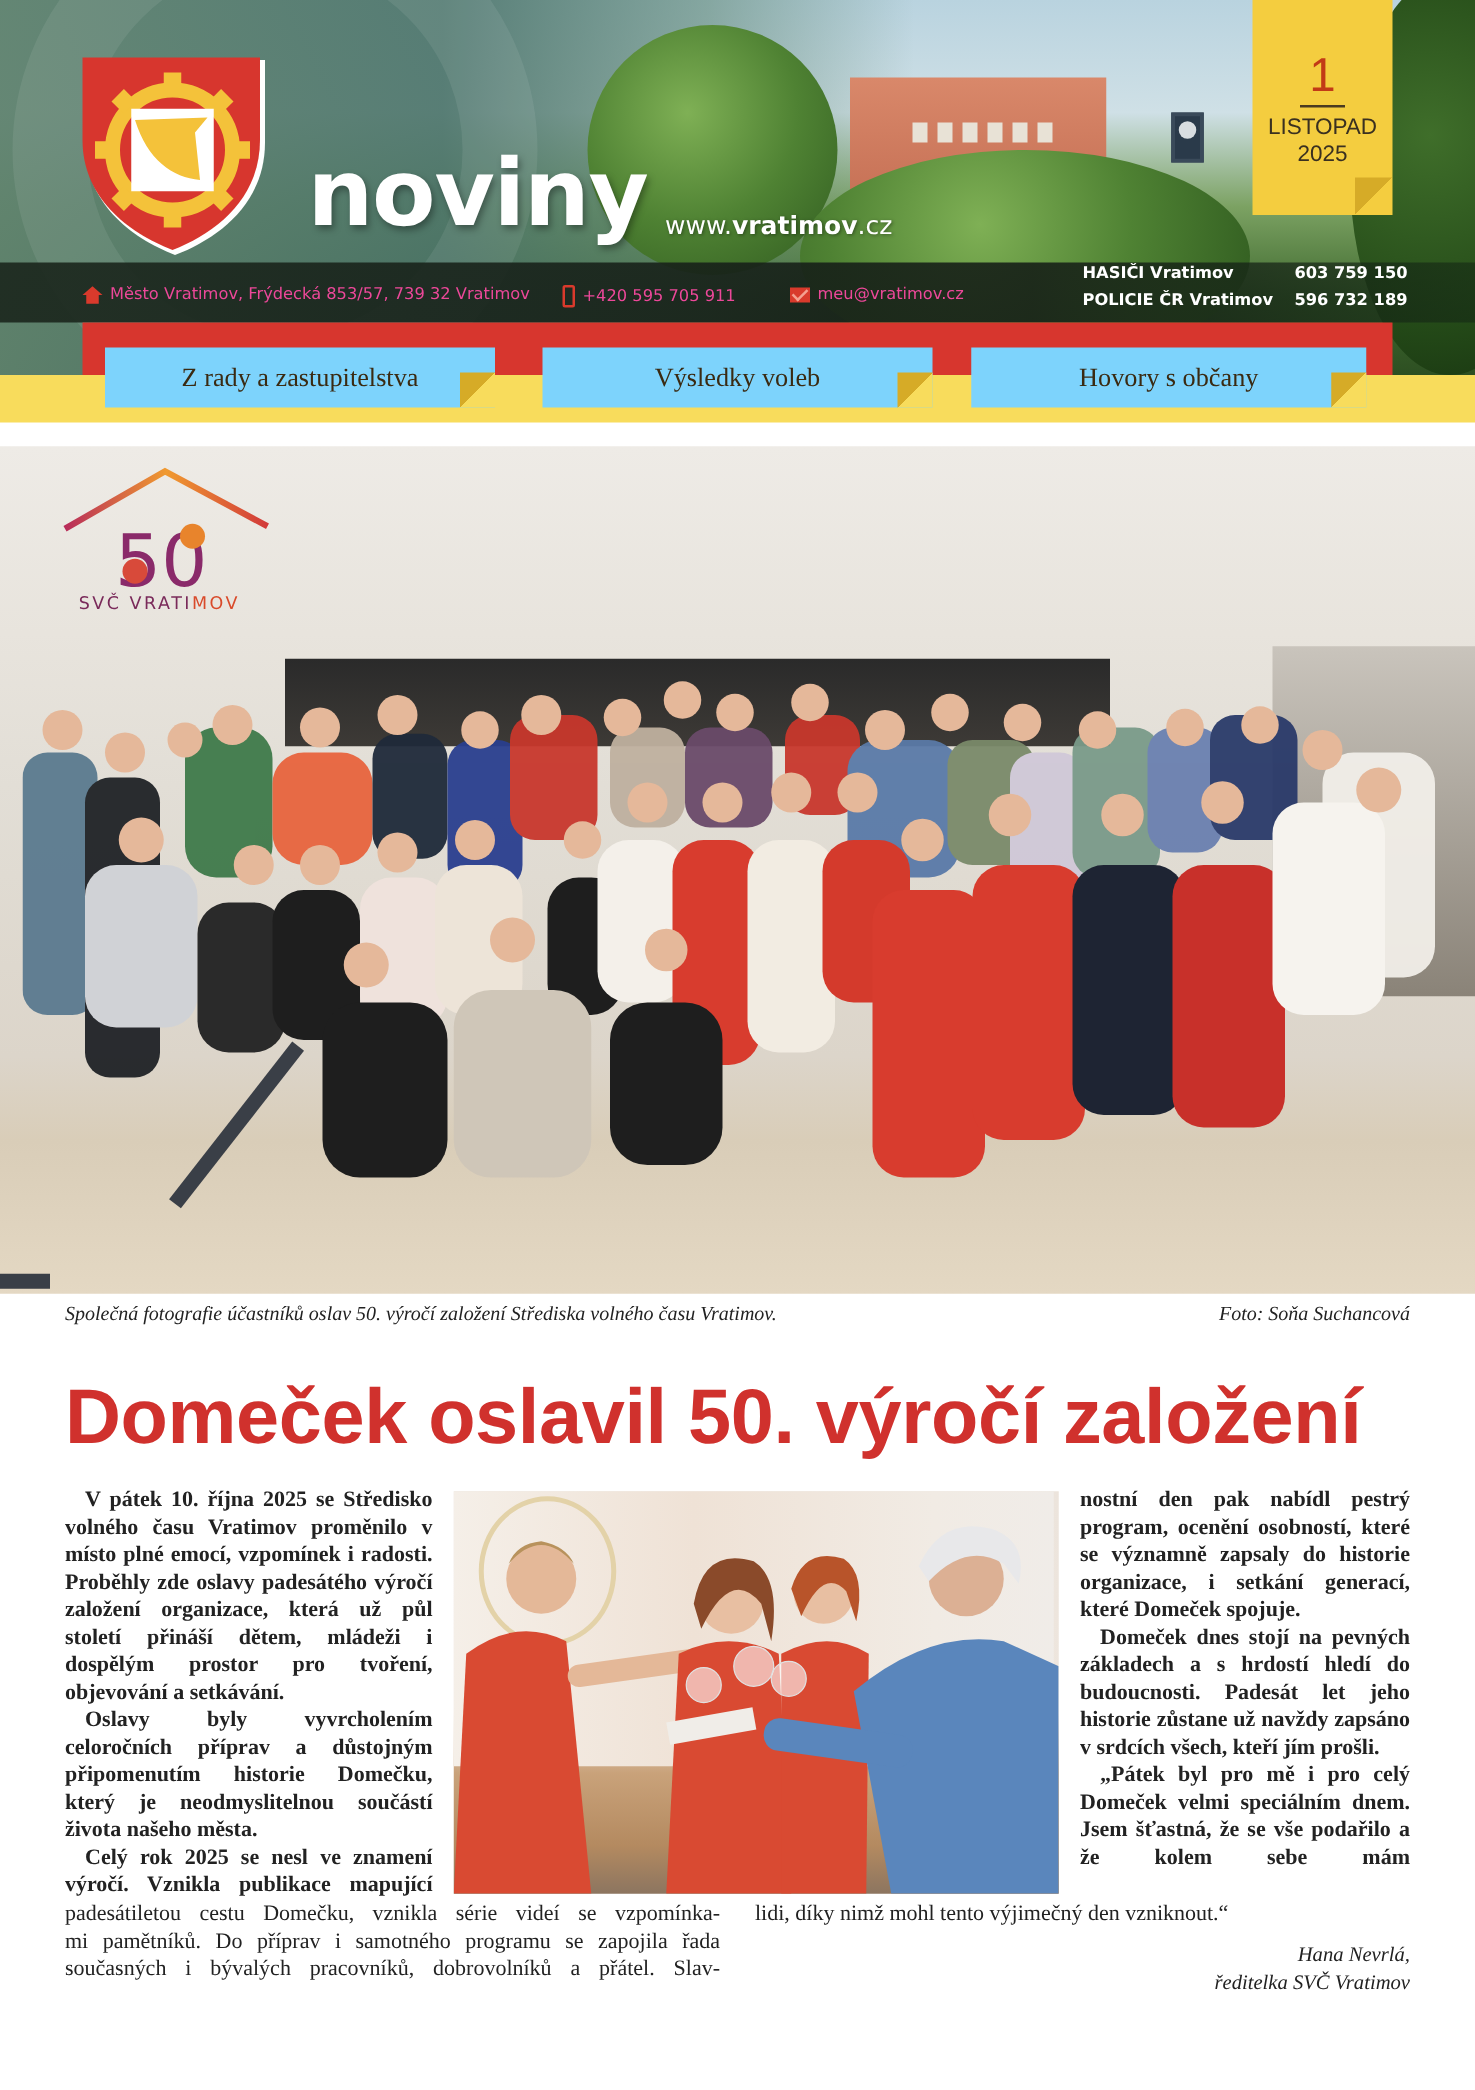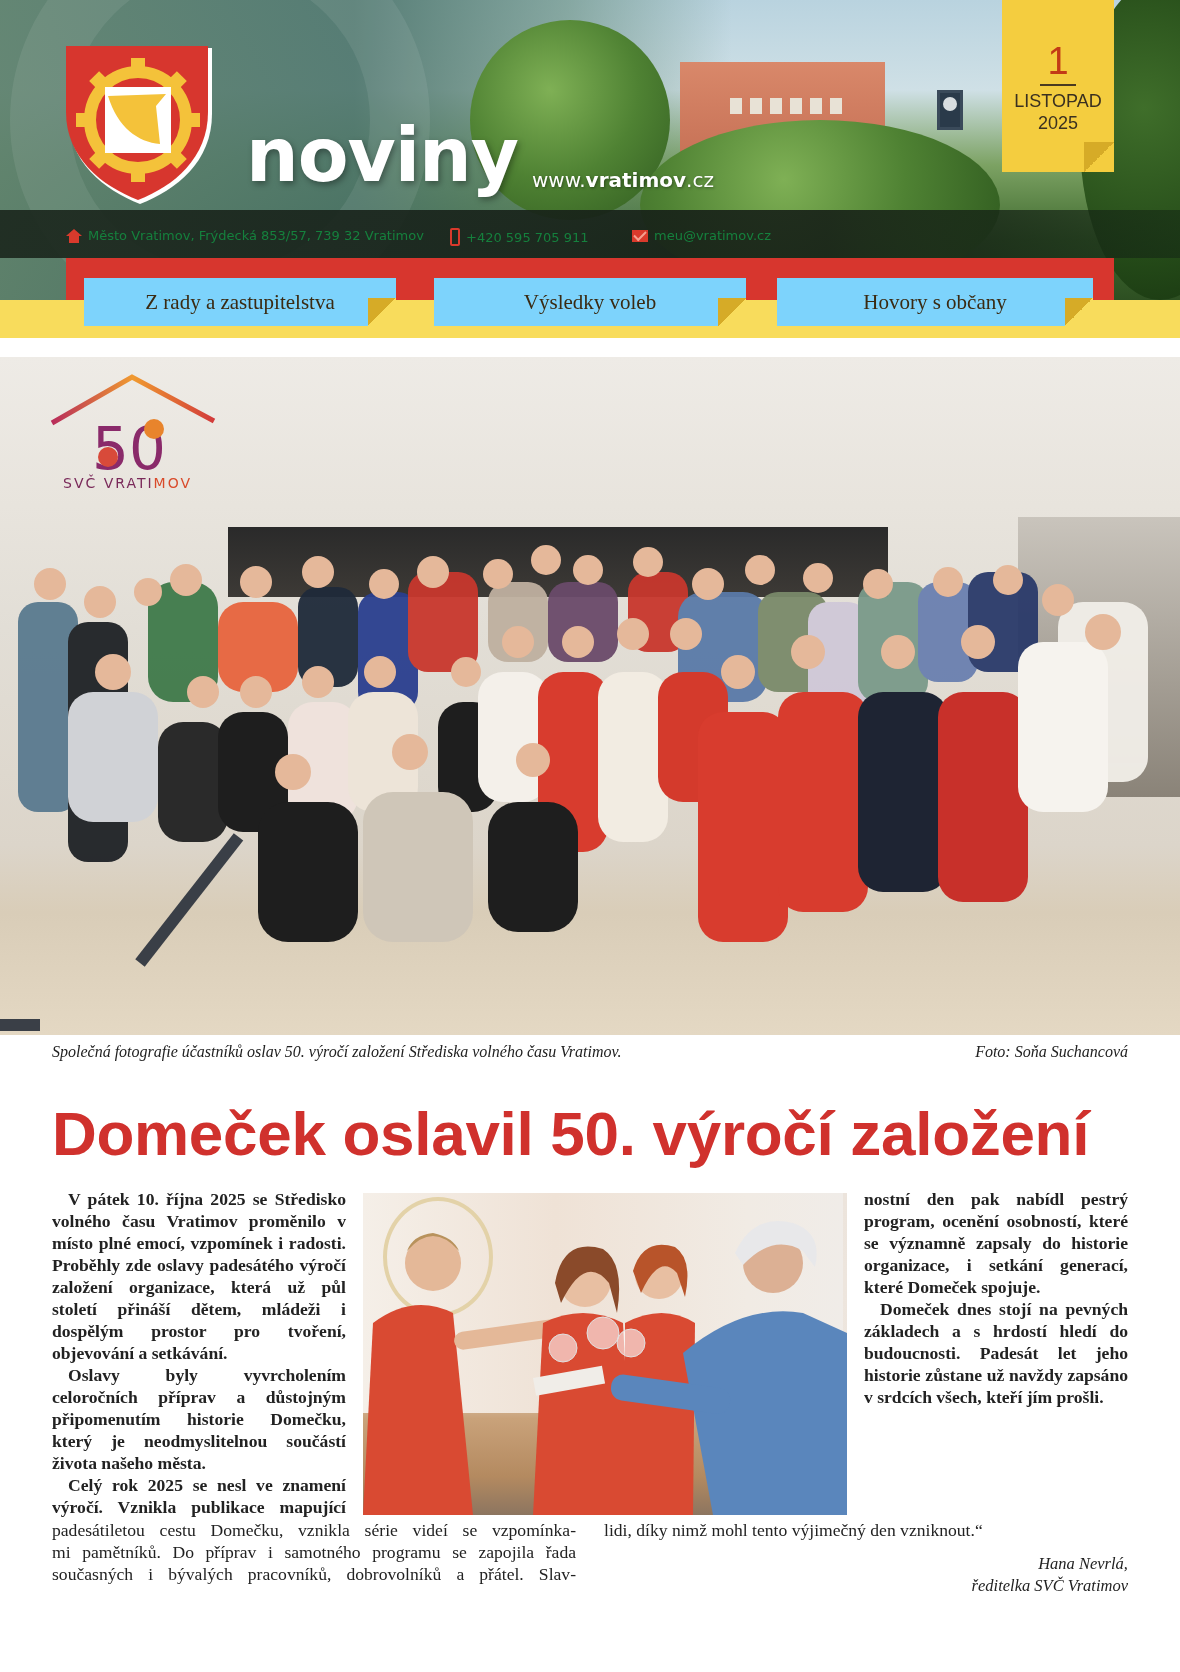--- a/index.html
+++ b/index.html
@@ -67,21 +67,21 @@
   .issue-num { display: block; margin-top: 42px; font-size: 38px; color: #c23a16; line-height: 1; }
   .issue-rule { display: block; width: 36px; height: 2px; background: #4a3a20; margin: 4px auto 4px; }
   .issue-month { display: block; font-size: 18px; line-height: 22px; }
   .issue-year { display: block; font-size: 18px; line-height: 22px; }
 
   .contact-bar {
     position: absolute; left: 0; top: 210px; width: 1180px; height: 48px;
     background: linear-gradient(90deg, rgba(28,40,30,0.92) 0%, rgba(20,28,22,0.88) 70%, rgba(20,40,20,0.6) 100%);
   }
   .contact-item {
-    position: absolute; top: 18px; font-family: "DejaVu Sans", sans-serif; font-size: 13px; color: #15803d;
+    position: absolute; top: 18px; font-family: "DejaVu Sans", sans-serif; font-size: 13px; color: #ec4899;
     display: flex; align-items: center; gap: 6px; white-space: nowrap;
   }
   .ico-home { width: 16px; height: 14px; position: relative; }
   .ico-home::before { content: ""; position: absolute; left: 0; top: 0; border-left: 8px solid transparent; border-right: 8px solid transparent; border-bottom: 7px solid #d93a2c; }
   .ico-home::after { content: ""; position: absolute; left: 3px; top: 7px; width: 10px; height: 7px; background: #d93a2c; }
   .ico-phone { width: 10px; height: 18px; border: 2px solid #d93a2c; border-radius: 2px; }
   .ico-mail { width: 16px; height: 12px; background: #d93a2c; position: relative; }
   .ico-mail::after { content: ""; position: absolute; left: 2px; top: 1px; width: 10px; height: 5px; border-left: 2px solid #f4a090; border-bottom: 2px solid #f4a090; transform: rotate(-45deg); }
 
   .emergency { position: absolute; top: 207px; font-family: "DejaVu Sans", sans-serif; font-size: 13px; color: #fff; font-weight: bold; }
@@ -224,20 +224,30 @@
   </div>
   <div class="contact-item" style="left:450px;top:228px;">
     <span class="ico-phone"></span>
     <span>+420 595 705 911</span>
   </div>
   <div class="contact-item" style="left:632px;top:228px;">
     <span class="ico-mail"></span>
     <span>meu@vratimov.cz</span>
   </div>
 
+  <div class="emergency" style="left:866px;">
+    <div class="row">
+      <span class="lbl">HASIČI Vratimov</span>
+      <span class="num">603 759 150</span>
+    </div>
+    <div class="row">
+      <span class="lbl">POLICIE ČR Vratimov</span>
+      <span class="num">596 732 189</span>
+    </div>
+  </div>
 
   <div class="red-band"></div>
   <div class="yellow-band"></div>
 
   <div class="nav-tab" style="left:84px;width:312px;">
     <span>Z rady a zastupitelstva</span>
   </div>
   <div class="nav-tab" style="left:434px;width:312px;">
     <span>Výsledky voleb</span>
   </div>
@@ -391,20 +401,21 @@
     <circle cx="200" cy="155" r="14" fill="rgba(255,255,255,0.6)" stroke="#e0e0e0"></circle>
     <circle cx="240" cy="140" r="16" fill="rgba(255,255,255,0.6)" stroke="#e0e0e0"></circle>
     <circle cx="268" cy="150" r="14" fill="rgba(255,255,255,0.6)" stroke="#e0e0e0"></circle>
     <rect x="170" y="185" width="70" height="18" fill="#f0ede8" transform="rotate(-10 170 185)"></rect>
   </svg>
 </div>
 
 <div class="col col-right">
   <p class="cont">nostní den pak nabídl pestrý program, ocenění osobností, které se významně zapsaly do historie organizace, i setkání generací, které Domeček spojuje.</p>
   <p>Domeček dnes stojí na pevných základech a s hrdostí hledí do budoucnosti. Padesát let jeho historie zůstane už navždy zapsáno v srdcích všech, kteří jím prošli.</p>
+  <p style="text-align-last:justify;">„Pátek byl pro mě i pro celý Domeček velmi speciálním dnem. Jsem šťastná, že se vše podařilo a že kolem sebe mám</p>
 </div>
 
 <div class="wide-left">
   <div style="text-align-last:justify;">padesátiletou cestu Domečku, vznikla série videí se vzpomínka-</div>
   <div style="text-align-last:justify;">mi pamětníků. Do příprav i samotného programu se zapojila řada</div>
   <div style="text-align-last:justify;">současných i bývalých pracovníků, dobrovolníků a přátel. Slav-</div>
 </div>
 
 <div class="wide-right">
   <div>lidi, díky nimž mohl tento výjimečný den vzniknout.“</div>

